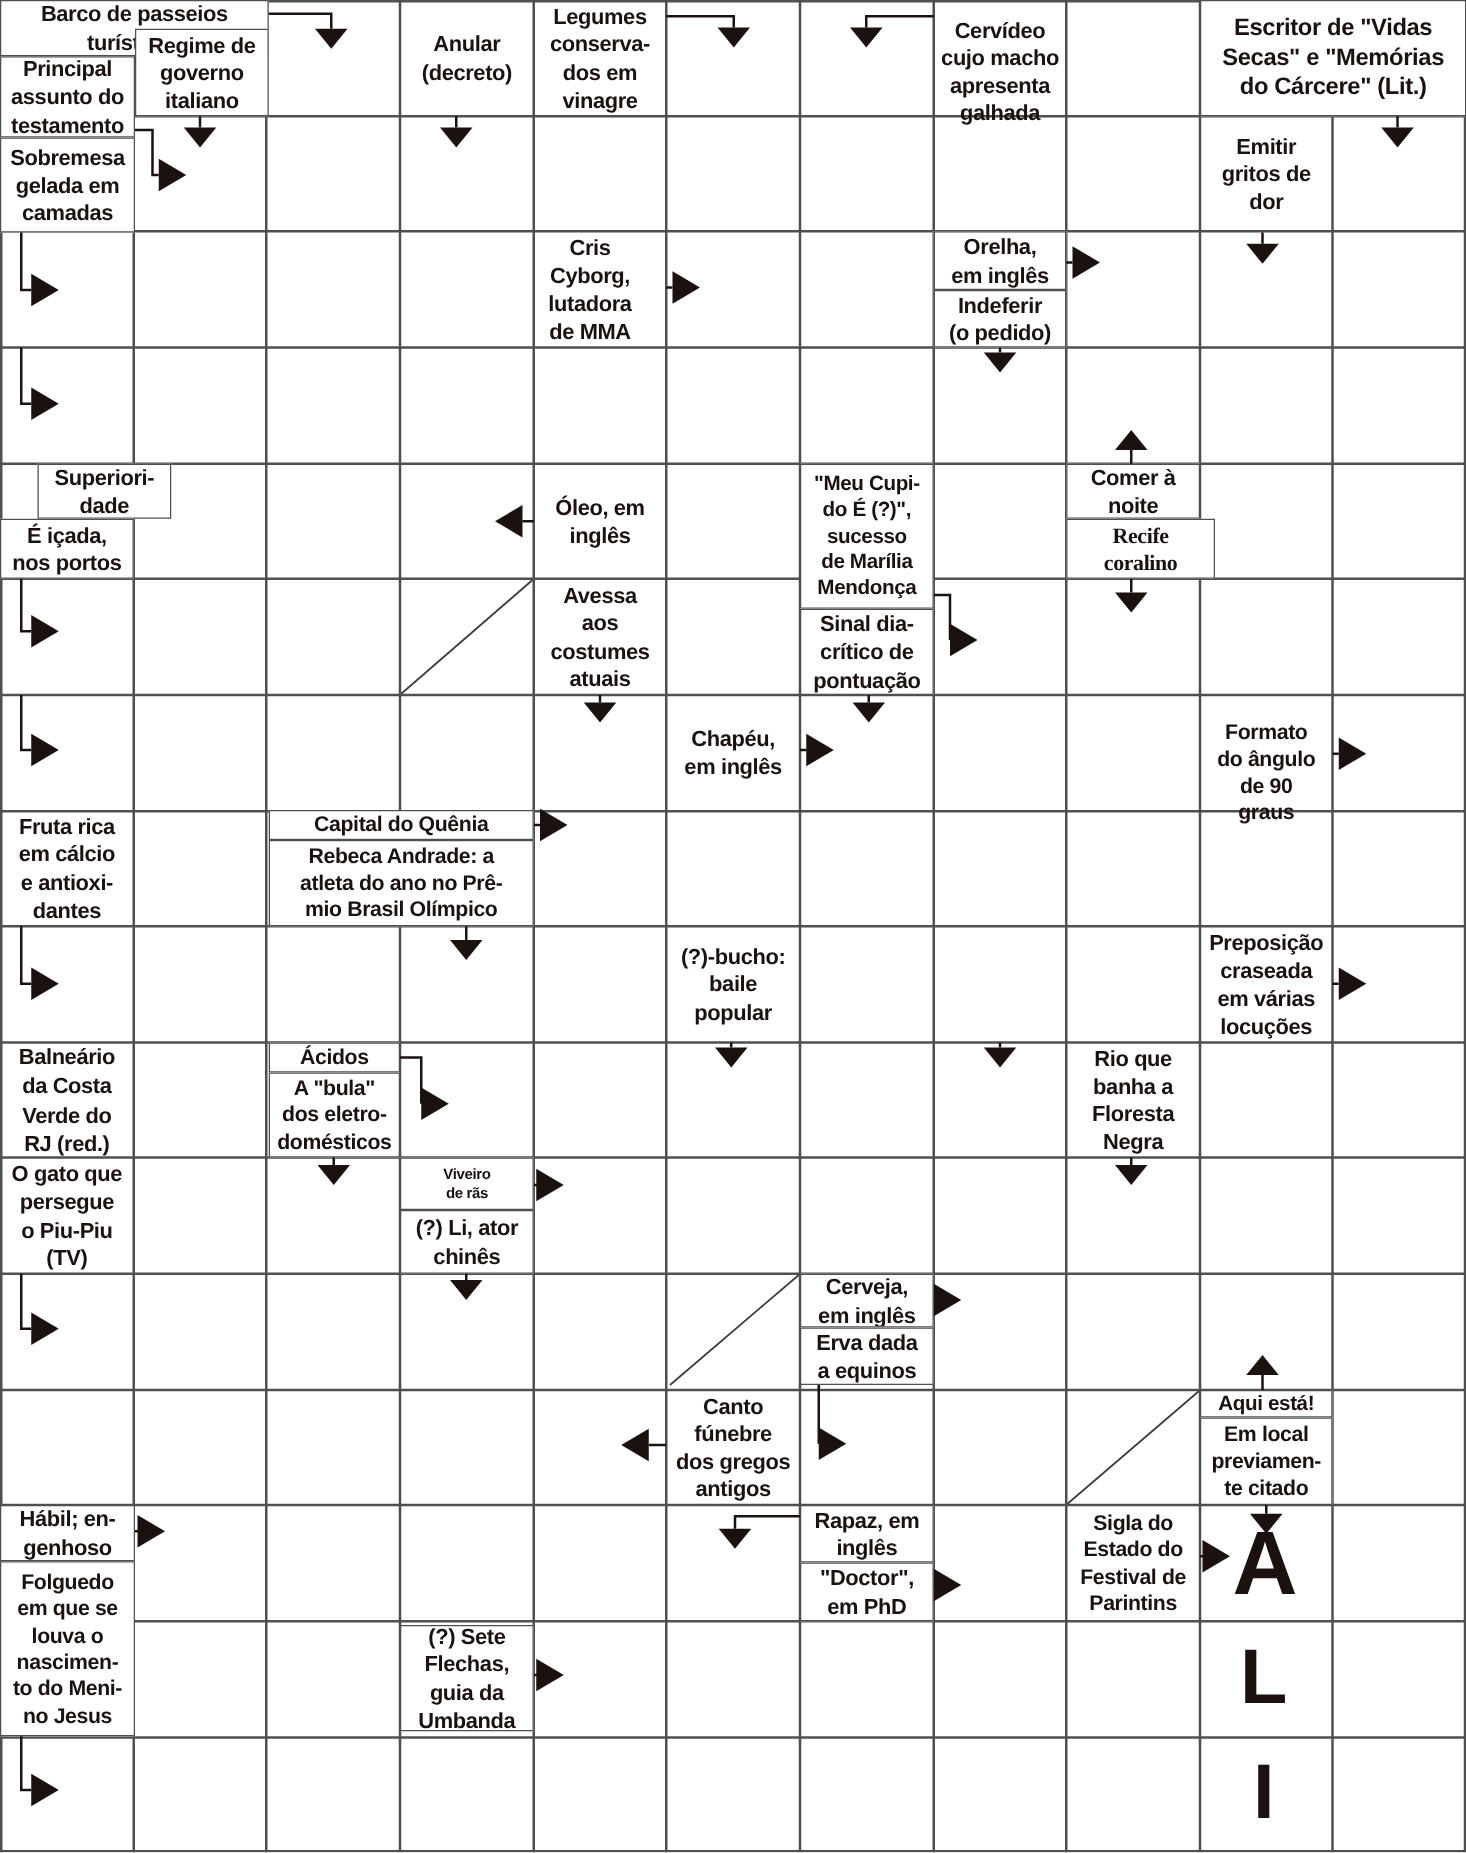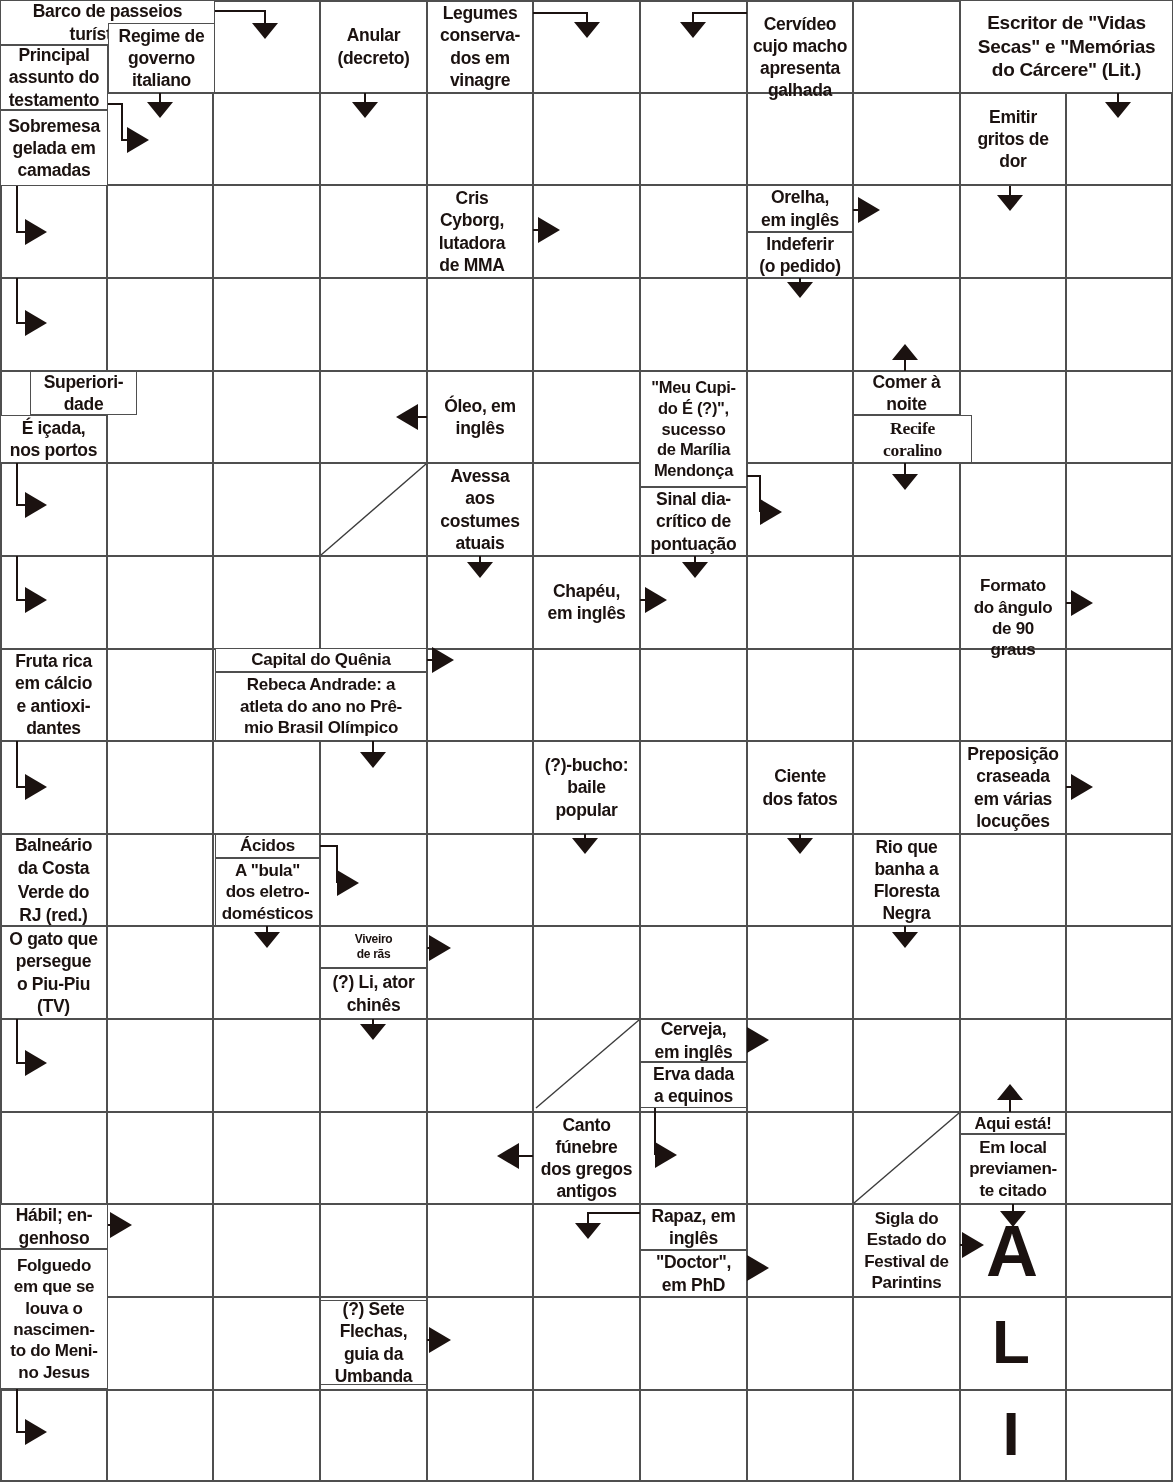--- a/index.html
+++ b/index.html
@@ -185,24 +185,20 @@
     </div>
     <div class="clue boxed" style="left: 215px; top: 672px; width: 212px; height: 69px; font-size: 17px;">
       <div class="clue-line">Rebeca Andrade: a</div>
       <div class="clue-line">atleta do ano no Prê-</div>
       <div class="clue-line">mio Brasil Olímpico</div>
     </div>
     <div class="clue" style="left: 533px; top: 741px; width: 107px; height: 93px; font-size: 17.5px;">
       <div class="clue-line">(?)-bucho:</div>
       <div class="clue-line">baile</div>
       <div class="clue-line">popular</div>
-    </div>
-    <div class="clue" style="left: 747px; top: 741px; width: 106px; height: 93px; font-size: 17.5px;">
-      <div class="clue-line">Ciente</div>
-      <div class="clue-line">dos fatos</div>
     </div>
     <div class="clue" style="left: 960px; top: 741px; width: 106px; height: 93px; font-size: 17.5px;">
       <div class="clue-line">Preposição</div>
       <div class="clue-line">craseada</div>
       <div class="clue-line">em várias</div>
       <div class="clue-line">locuções</div>
     </div>
     <div class="clue" style="left: 0px; top: 834px; width: 107px; height: 92px; font-size: 17.5px; justify-content: space-between;">
       <div class="clue-line">Balneário</div>
       <div class="clue-line">da Costa</div>

